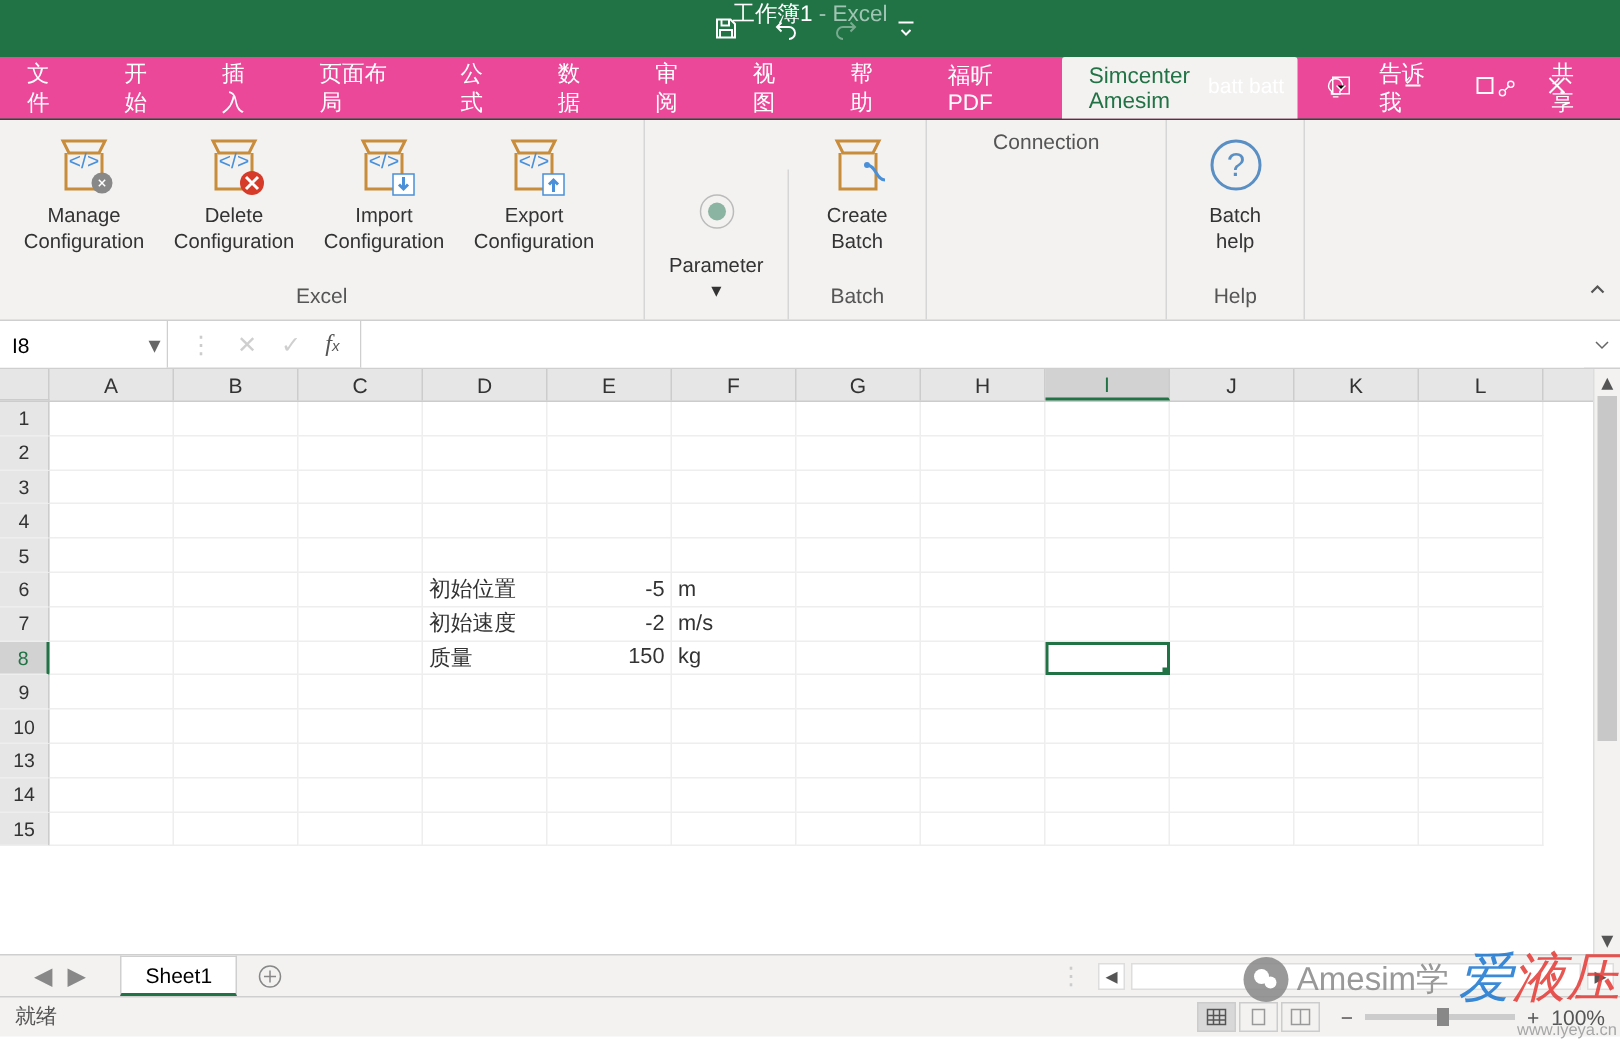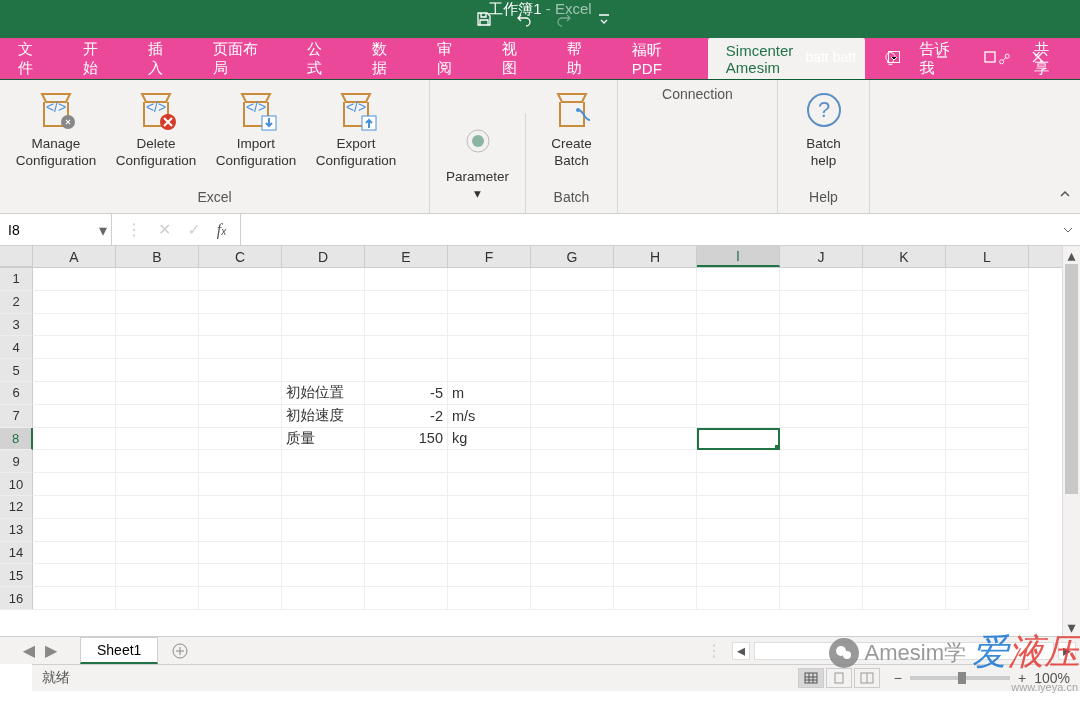--- a/index.html
+++ b/index.html
@@ -66,21 +66,21 @@
 
 .sheet-bar { height: 28px; display: flex; align-items: center; border-top: 1px solid #cfcfcf; background: #f3f2f1; }
 .sheet-nav { width: 80px; display: flex; justify-content: center; gap: 10px; color: #888; }
 .sheet-nav span { cursor: pointer; }
 .sheet-tab { padding: 4px 16px; background: #fff; border: 1px solid #cfcfcf; border-bottom: 2px solid #217346; font-size: 14px; cursor: pointer; }
 .add-sheet { width: 28px; height: 28px; display: flex; align-items: center; justify-content: center; margin-left: 8px; color: #555; cursor: pointer; }
 .hscroll { flex: 1; display: flex; align-items: center; justify-content: flex-end; padding-right: 4px; gap: 4px; }
 .hscroll .arrow { width: 18px; height: 18px; display: flex; align-items: center; justify-content: center; color: #555; cursor: pointer; border: 1px solid #ddd; background: #fff; }
 
 
-.status-bar { height: 27px; background: #f3f2f1; border-top: 1px solid #cfcfcf; display: flex; align-items: center; padding: 0 10px; font-size: 14px; color: #555; margin-left: 32px; }
+.status-bar { height: 27px; background: #f3f2f1; border-top: 1px solid #cfcfcf; display: flex; align-items: center; padding: 0 10px; font-size: 14px; color: #555; }
 .status-spacer { flex: 1; }
 .view-btns { display: flex; gap: 2px; }
 .view-btn { width: 26px; height: 20px; border: 1px solid #ccc; display: flex; align-items: center; justify-content: center; cursor: pointer; }
 .view-btn.active { background: #d8d8d8; }
 .zoom { display: flex; align-items: center; gap: 8px; margin-left: 14px; }
 .zoom .track { width: 100px; height: 4px; background: #ccc; position: relative; }
 .zoom .tick { position: absolute; left: 50%; top: -4px; width: 1px; height: 12px; background: #888; }
 .zoom .thumb { position: absolute; left: 48%; top: -4px; width: 8px; height: 12px; background: #888; }
 
 
@@ -468,35 +468,20 @@
           <div class="cell"></div>
           <div class="cell"></div>
           <div class="cell"></div>
           <div class="cell"></div>
           <div class="cell"></div>
           <div class="cell"></div>
           <div class="cell"></div>
           <div class="cell"></div>
         </div>
         <div class="row">
-          <div class="row-h">12</div>
-          <div class="cell"></div>
-          <div class="cell"></div>
-          <div class="cell"></div>
-          <div class="cell"></div>
-          <div class="cell"></div>
-          <div class="cell"></div>
-          <div class="cell"></div>
-          <div class="cell"></div>
-          <div class="cell"></div>
-          <div class="cell"></div>
-          <div class="cell"></div>
-          <div class="cell"></div>
-        </div>
-        <div class="row">
           <div class="row-h">13</div>
           <div class="cell"></div>
           <div class="cell"></div>
           <div class="cell"></div>
           <div class="cell"></div>
           <div class="cell"></div>
           <div class="cell"></div>
           <div class="cell"></div>
           <div class="cell"></div>
           <div class="cell"></div>
@@ -514,35 +499,20 @@
           <div class="cell"></div>
           <div class="cell"></div>
           <div class="cell"></div>
           <div class="cell"></div>
           <div class="cell"></div>
           <div class="cell"></div>
           <div class="cell"></div>
         </div>
         <div class="row">
           <div class="row-h">15</div>
-          <div class="cell"></div>
-          <div class="cell"></div>
-          <div class="cell"></div>
-          <div class="cell"></div>
-          <div class="cell"></div>
-          <div class="cell"></div>
-          <div class="cell"></div>
-          <div class="cell"></div>
-          <div class="cell"></div>
-          <div class="cell"></div>
-          <div class="cell"></div>
-          <div class="cell"></div>
-        </div>
-        <div class="row">
-          <div class="row-h">16</div>
           <div class="cell"></div>
           <div class="cell"></div>
           <div class="cell"></div>
           <div class="cell"></div>
           <div class="cell"></div>
           <div class="cell"></div>
           <div class="cell"></div>
           <div class="cell"></div>
           <div class="cell"></div>
           <div class="cell"></div>

